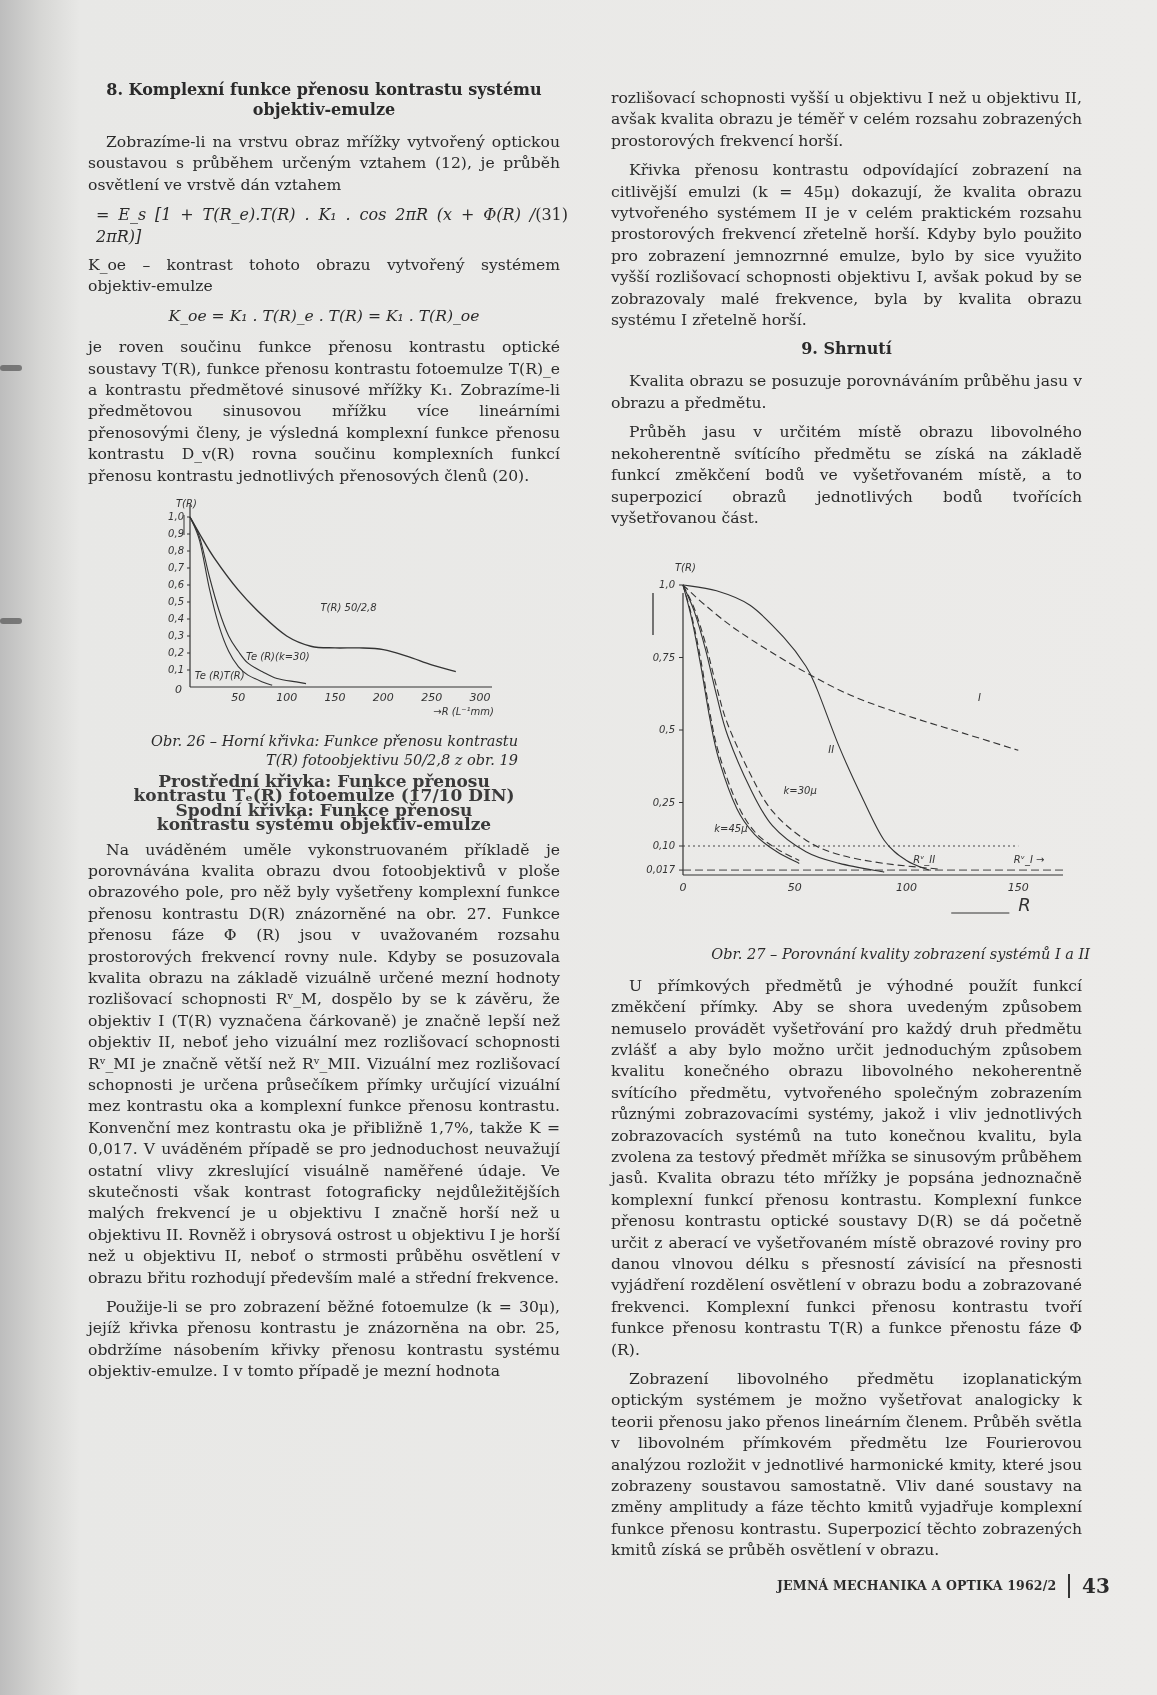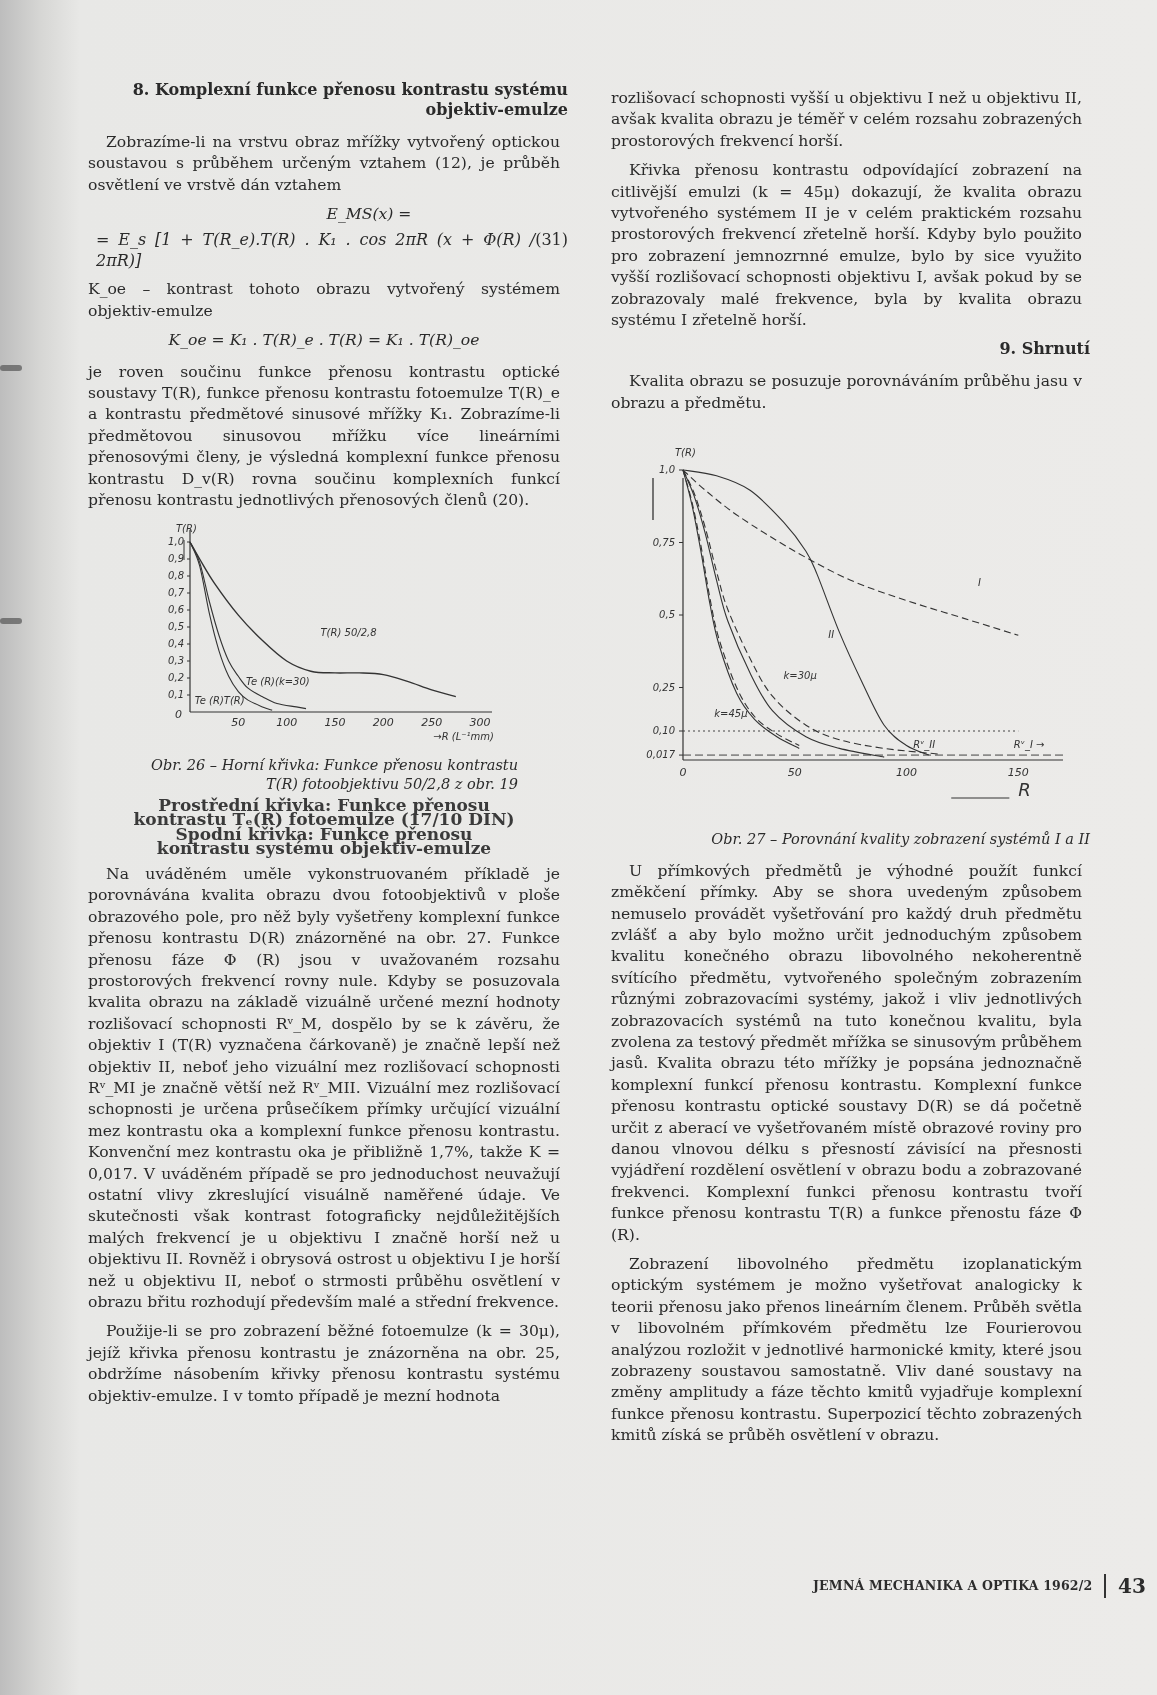--- a/index.html
+++ b/index.html
@@ -6,45 +6,44 @@
   body {
     width: 1157px; height: 1695px; overflow: hidden;
     background: linear-gradient(to right, #bdbdbd 0px, #d6d6d4 40px, #e8e8e6 80px, #ecebe9 100%);
     font-family: "DejaVu Serif", "Liberation Serif", serif;
     color: #2a2a2a; position: relative;
   }
   .page { position: absolute; left: 0; top: 0; width: 1157px; height: 1695px; }
   .col { position: absolute; font-size: 15.6px; line-height: 21.4px; text-align: justify; }
   .col-left { left: 80px; top: 80px; width: 488px; }
   .col-right { left: 603px; top: 80px; width: 487px; }
-  h2 { font-size: 16px; font-weight: bold; text-align: right; margin: 0 0 12px 0; line-height: 20px; }
+  h2 { font-size: 16px; font-weight: bold; text-align: center; margin: 0 0 12px 0; line-height: 20px; }
   p { margin: 8px; text-indent: 18px; }
   p.noind { text-indent: 0; }
   .eq { text-align: center; font-style: italic; margin: 3px 0; }
   .eq-row { display: flex; justify-content: space-between; font-style: italic; margin: 2px 0 4px 16px; font-size: 16px; }
   .caption-it { font-style: italic; text-align: right; font-size: 14.5px; line-height: 19px; }
   .caption-sm { font-size: 17px; line-height: 14.5px; text-align: center; font-weight: bold; color: #3a3a3a; }
   .fig { position: relative; }
   svg text { font-family: "DejaVu Sans", sans-serif; font-style: italic; fill: #333; }
-  .footer { position: absolute; left: 777px; top: 1574px; font-size: 12.5px; font-weight: bold; letter-spacing: 0.2px; color: #2c2c2c; margin-left: 36px; }
+  .footer { position: absolute; left: 777px; top: 1574px; font-size: 12.5px; font-weight: bold; letter-spacing: 0.2px; color: #2c2c2c; }
   .footer .sep { display: inline-block; width: 1.5px; height: 24px; background: #333; vertical-align: middle; margin: 0 12px; }
   .footer .pg { font-size: 20px; vertical-align: middle; }
   .edge-mark { position: absolute; left: 0; width: 22px; height: 6px; background: #555; border-radius: 3px; opacity: 0.7; }
 </style>
 </head>
 <body>
 
 <div class="page">
   <div class="edge-mark" style="top:365px"></div>
   <div class="edge-mark" style="top:618px"></div>
 
   <div class="col col-left">
     <h2>8. Komplexní funkce přenosu kontrastu systému objektiv-emulze</h2>
     <p>Zobrazíme-li na vrstvu obraz mřížky vytvořený optickou soustavou s průběhem určeným vztahem (12), je průběh osvětlení ve vrstvě dán vztahem</p>
-    <div class="eq" style="margin-top:8px;padding-left:90px">E_MS(x) =</div>
     <div class="eq-row">
       <span>= E_s [1 + T(R_e).T(R) . K₁ . cos 2πR (x + Φ(R) / 2πR)]</span>
       <span style="font-style:normal">(31)</span>
     </div>
     <p class="noind">K_oe – kontrast tohoto obrazu vytvořený systémem objektiv-emulze</p>
     <div class="eq" style="margin:6px 0 10px 0">K_oe = K₁ . T(R)_e . T(R) = K₁ . T(R)_oe</div>
     <p class="noind">je roven součinu funkce přenosu kontrastu optické soustavy T(R), funkce přenosu kontrastu fotoemulze T(R)_e a kontrastu předmětové sinusové mřížky K₁. Zobrazíme-li předmětovou sinusovou mřížku více lineárními přenosovými členy, je výsledná komplexní funkce přenosu kontrastu D_v(R) rovna součinu komplexních funkcí přenosu kontrastu jednotlivých přenosových členů (20).</p>
 
     <div class="fig" style="margin-top:8px;">
       <svg id="fig26" width="488" height="230">
@@ -93,20 +92,21 @@
 
     <p>Na uváděném uměle vykonstruovaném příkladě je porovnávána kvalita obrazu dvou fotoobjektivů v ploše obrazového pole, pro něž byly vyšetřeny komplexní funkce přenosu kontrastu D(R) znázorněné na obr. 27. Funkce přenosu fáze Φ (R) jsou v uvažovaném rozsahu prostorových frekvencí rovny nule. Kdyby se posuzovala kvalita obrazu na základě vizuálně určené mezní hodnoty rozlišovací schopnosti Rᵛ_M, dospělo by se k závěru, že objektiv I (T(R) vyznačena čárkovaně) je značně lepší než objektiv II, neboť jeho vizuální mez rozlišovací schopnosti Rᵛ_MI je značně větší než Rᵛ_MII. Vizuální mez rozlišovací schopnosti je určena průsečíkem přímky určující vizuální mez kontrastu oka a komplexní funkce přenosu kontrastu. Konvenční mez kontrastu oka je přibližně 1,7%, takže K = 0,017. V uváděném případě se pro jednoduchost neuvažují ostatní vlivy zkreslující visuálně naměřené údaje. Ve skutečnosti však kontrast fotograficky nejdůležitějších malých frekvencí je u objektivu I značně horší než u objektivu II. Rovněž i obrysová ostrost u objektivu I je horší než u objektivu II, neboť o strmosti průběhu osvětlení v obrazu břitu rozhodují především malé a střední frekvence.</p>
     <p>Použije-li se pro zobrazení běžné fotoemulze (k = 30μ), jejíž křivka přenosu kontrastu je znázorněna na obr. 25, obdržíme násobením křivky přenosu kontrastu systému objektiv-emulze. I v tomto případě je mezní hodnota</p>
   </div>
 
   <div class="col col-right">
     <p class="noind">rozlišovací schopnosti vyšší u objektivu I než u objektivu II, avšak kvalita obrazu je téměř v celém rozsahu zobrazených prostorových frekvencí horší.</p>
     <p>Křivka přenosu kontrastu odpovídající zobrazení na citlivější emulzi (k = 45μ) dokazují, že kvalita obrazu vytvořeného systémem II je v celém praktickém rozsahu prostorových frekvencí zřetelně horší. Kdyby bylo použito pro zobrazení jemnozrnné emulze, bylo by sice využito vyšší rozlišovací schopnosti objektivu I, avšak pokud by se zobrazovaly malé frekvence, byla by kvalita obrazu systému I zřetelně horší.</p>
     <h2 style="">9. Shrnutí</h2>
     <p>Kvalita obrazu se posuzuje porovnáváním průběhu jasu v obrazu a předmětu.</p>
+    <p>Průběh jasu v určitém místě obrazu libovolného nekoherentně svítícího předmětu se získá na základě funkcí změkčení bodů ve vyšetřovaném místě, a to superpozicí obrazů jednotlivých bodů tvořících vyšetřovanou část.</p>
 
     <div class="fig" style="margin-top:14px;">
       <svg id="fig27" width="487" height="395">
           <line x1="80" y1="50" x2="80" y2="332" stroke="#333" stroke-width="1.2"></line>
           <line x1="80" y1="332" x2="460" y2="332" stroke="#333" stroke-width="1.2"></line>
           <line x1="76" y1="327.07" x2="80" y2="327.07" stroke="#333"></line>
           <text x="72" y="330.07" font-size="10" text-anchor="end">0,017</text>
           <line x1="76" y1="303" x2="80" y2="303" stroke="#333"></line>
           <text x="72" y="306" font-size="10" text-anchor="end">0,10</text>
           <line x1="76" y1="259.5" x2="80" y2="259.5" stroke="#333"></line>

